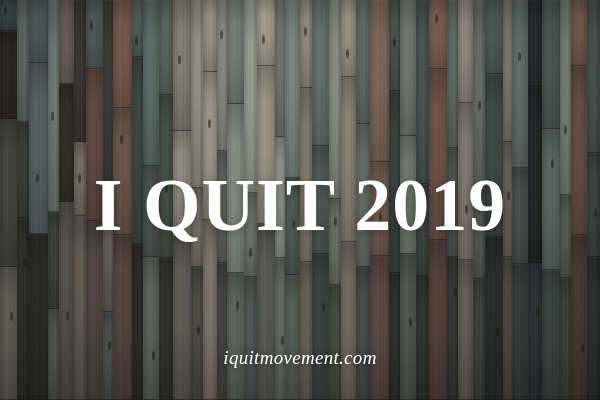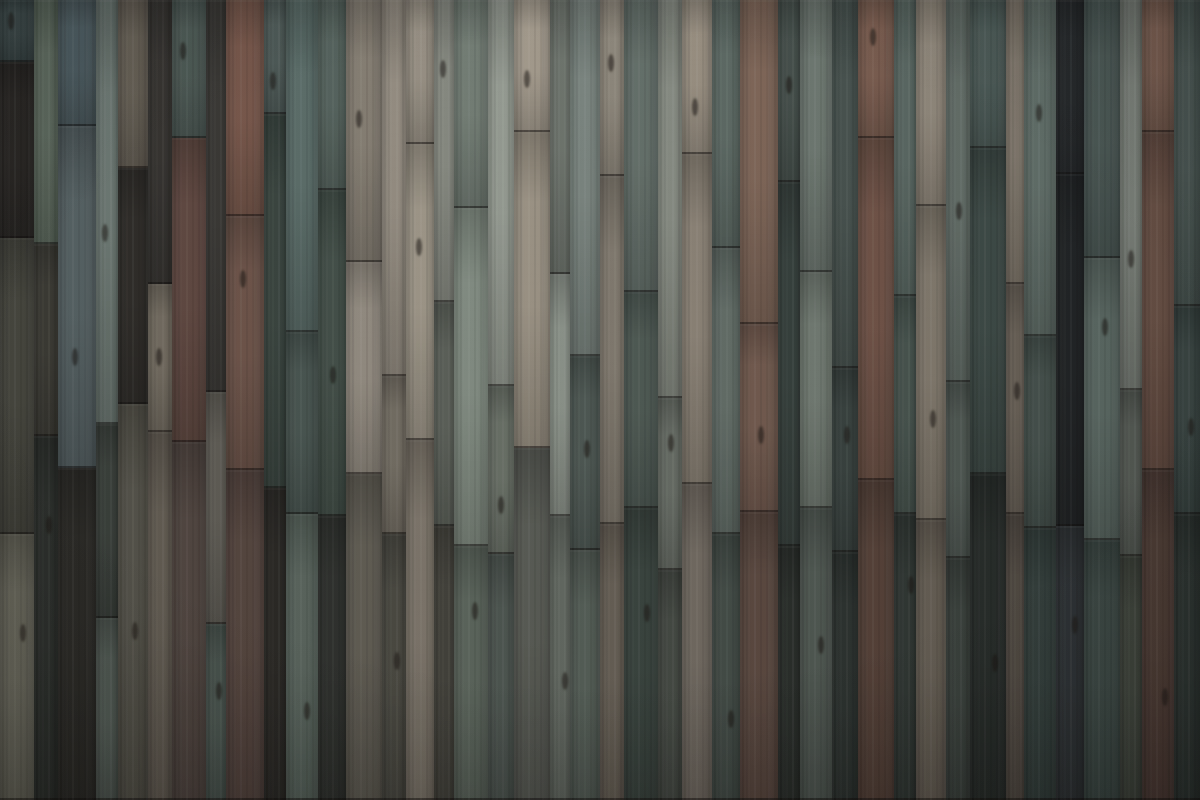--- a/index.html
+++ b/index.html
@@ -459,17 +459,19 @@
           <div class="knot" style="left: 51%; top: 54%;"></div>
         </div>
         <div class="seg" style="height: 143px; background: rgb(43, 51, 48); filter: brightness(1);"></div>
       </div>
     </div>
   <div id="grade"></div>
   <div id="desat"></div>
 
   <div id="content">
 
-
-
+    <div id="title" style="color: rgb(255, 255, 255);">I QUIT 2019</div>
+
+
+    <div id="website" style="color: rgb(255, 255, 255);">iquitmovement.com</div>
 
   </div>
 </div>
 
 </body></html>

